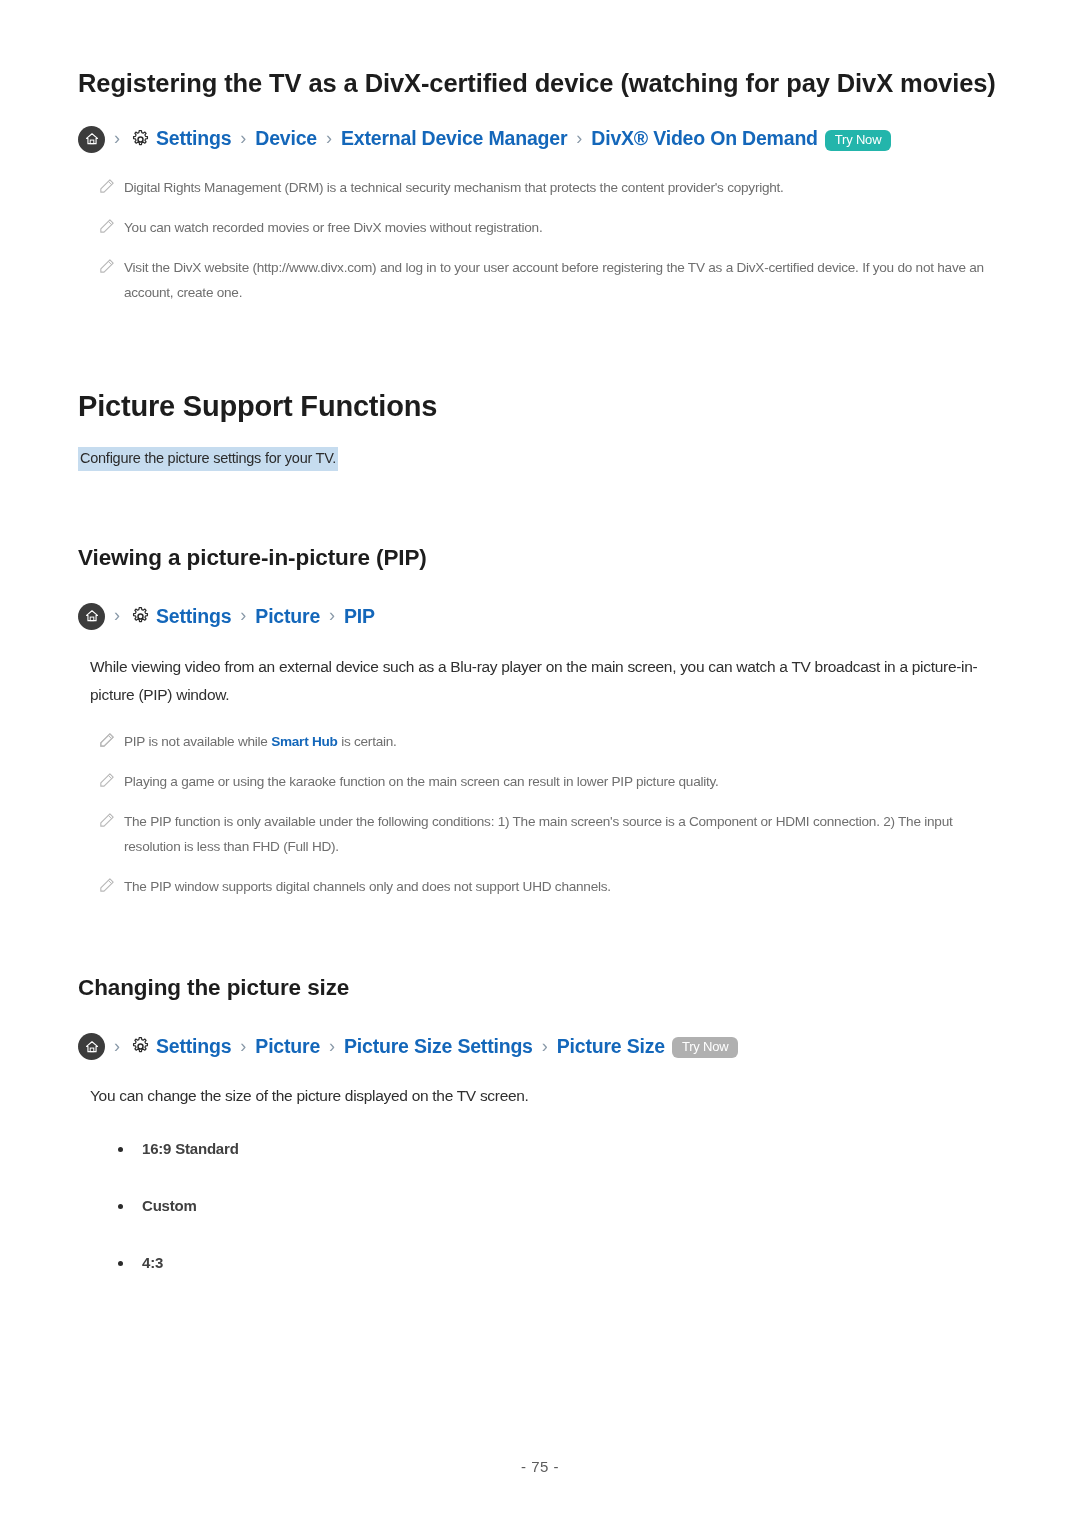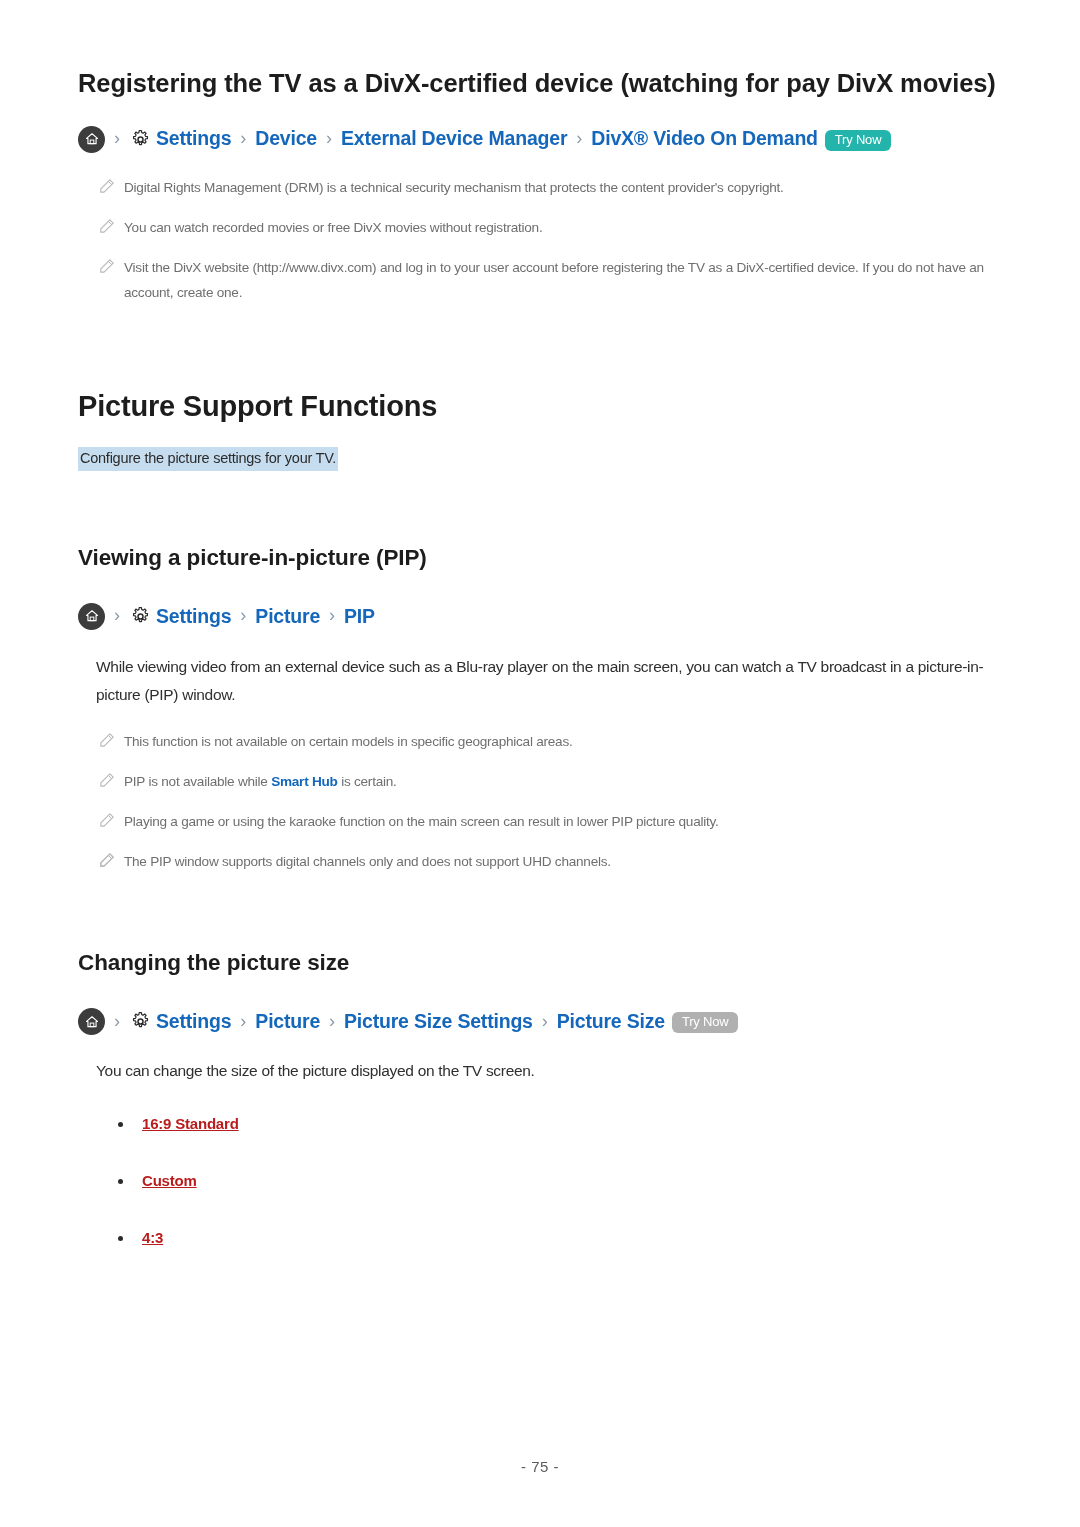--- a/index.html
+++ b/index.html
@@ -123,21 +123,21 @@
   }
   .try-now.teal { background: #23b5ab; }
   .try-now.gray { background: #b0b0b0; }
 
   
   .body-para {
     font-size: 15.5px;
     color: #2f2f2f;
     line-height: 1.80;
     letter-spacing: -0.3px;
-    margin: 18px;
+    margin: 12px;
     max-width: 905px;
   }
 
   
   .note {
     position: relative;
     padding-left: 46px;
     font-size: 13.6px;
     color: #6f6f6f;
     line-height: 1.85;
@@ -161,25 +161,24 @@
   
   .bullet-list {
     list-style: none;
     margin: 0;
     padding: 0;
   }
   .bullet-item {
     position: relative;
     padding-left: 64px;
     font-size: 15px;
-    color: #b91c1c;
+    color: #404040;
     font-weight: 600;
     letter-spacing: -0.2px;
     line-height: 1;
-    text-decoration: underline;
   }
   .bullet-item::before {
     content: "";
     position: absolute;
     left: 40px;
     top: 6px;
     width: 5px;
     height: 5px;
     border-radius: 50%;
     background: #2b2b2b;
@@ -307,21 +306,20 @@
 
   <div class="gap-notes-block">
 
     <div class="note">
       <span class="pencil-icon">
         <svg width="17" height="17" viewBox="0 0 24 24" aria-hidden="true">
           <path d="M16.8 2.6 21.4 7.2 8.6 20H4v-4.6L16.8 2.6z" fill="none" stroke="#b8b8b8" stroke-width="1.6" stroke-linejoin="round"></path>
           <path d="M14.6 4.8 19.2 9.4" fill="none" stroke="#b8b8b8" stroke-width="1.4"></path>
         </svg>
       </span>
-      <span>This function is not available on certain models in specific geographical areas.</span>
     </div>
 
     <div class="note gap-note">
       <span class="pencil-icon">
         <svg width="17" height="17" viewBox="0 0 24 24" aria-hidden="true">
           <path d="M16.8 2.6 21.4 7.2 8.6 20H4v-4.6L16.8 2.6z" fill="none" stroke="#b8b8b8" stroke-width="1.6" stroke-linejoin="round"></path>
           <path d="M14.6 4.8 19.2 9.4" fill="none" stroke="#b8b8b8" stroke-width="1.4"></path>
         </svg>
       </span><span>PIP is not available while </span><span class="inline-link">Smart Hub</span><span> is certain.</span>
     </div>
@@ -336,20 +334,21 @@
       <span>Playing a game or using the karaoke function on the main screen can result in lower PIP picture quality.</span>
     </div>
 
     <div class="note gap-note">
       <span class="pencil-icon">
         <svg width="17" height="17" viewBox="0 0 24 24" aria-hidden="true">
           <path d="M16.8 2.6 21.4 7.2 8.6 20H4v-4.6L16.8 2.6z" fill="none" stroke="#b8b8b8" stroke-width="1.6" stroke-linejoin="round"></path>
           <path d="M14.6 4.8 19.2 9.4" fill="none" stroke="#b8b8b8" stroke-width="1.4"></path>
         </svg>
       </span>
+      <span>The PIP function is only available under the following conditions: 1) The main screen's source is a Component or HDMI connection. 2) The input resolution is less than FHD (Full HD).</span>
     </div>
 
     <div class="note gap-note">
       <span class="pencil-icon">
         <svg width="17" height="17" viewBox="0 0 24 24" aria-hidden="true">
           <path d="M16.8 2.6 21.4 7.2 8.6 20H4v-4.6L16.8 2.6z" fill="none" stroke="#b8b8b8" stroke-width="1.6" stroke-linejoin="round"></path>
           <path d="M14.6 4.8 19.2 9.4" fill="none" stroke="#b8b8b8" stroke-width="1.4"></path>
         </svg>
       </span>
       <span>The PIP window supports digital channels only and does not support UHD channels.</span>

